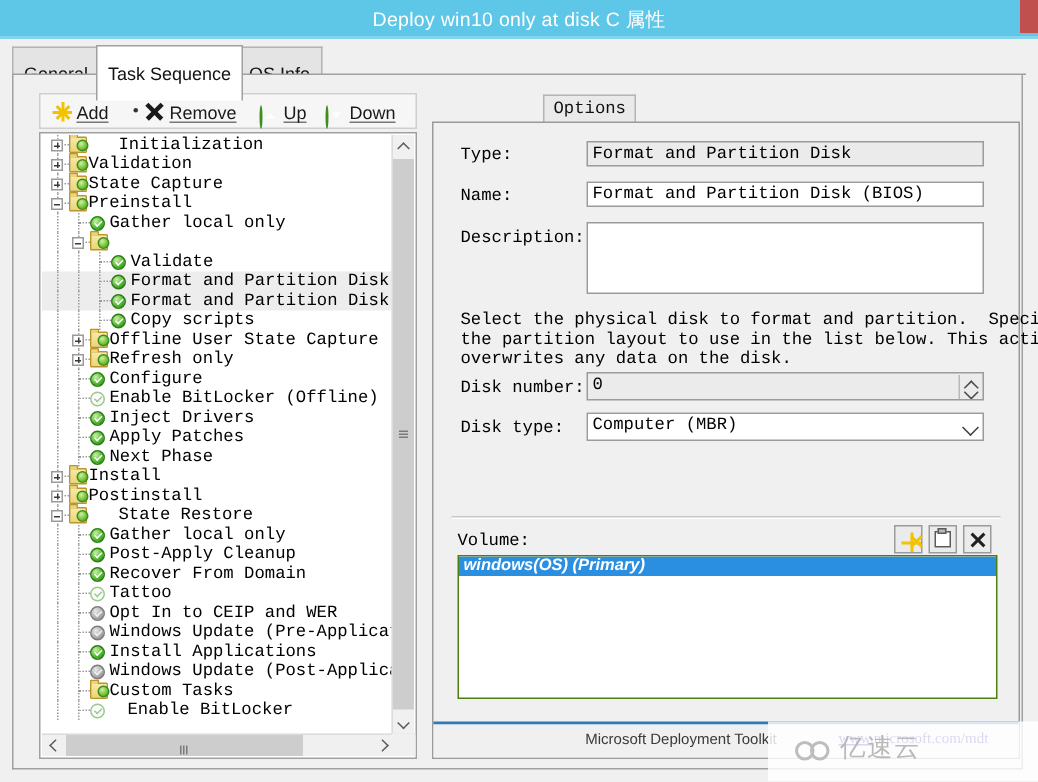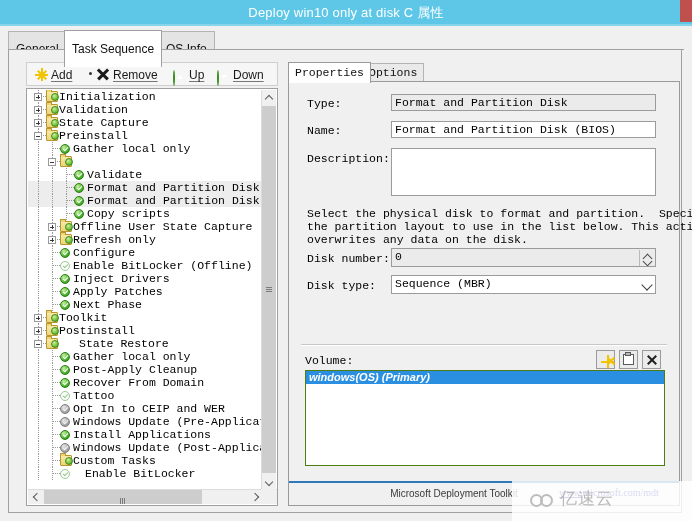--- a/index.html
+++ b/index.html
@@ -204,21 +204,21 @@
     </div>
   </div>
 
   <div class="treebox">
     <div class="treeclip" id="treeclip">
         <div class="trow">
           <span class="guide" style="left: 10px;"></span>
           <span class="elbow" style="left: 10px; width: 8px;"></span>
           <span class="plusbox plus" style="left: 6px;"></span>
           <span class="ico folder" style="left: 18px;"></span>
-          <span class="tlabel" style="left: 31px;">Initialization</span>
+          <span class="tlabel" style="left: 31px; padding-left: 20px;">Initialization</span>
         </div>
         <div class="trow">
           <span class="guide" style="left: 10px;"></span>
           <span class="elbow" style="left: 10px; width: 8px;"></span>
           <span class="plusbox plus" style="left: 6px;"></span>
           <span class="ico folder" style="left: 18px;"></span>
           <span class="tlabel" style="left: 31px;">Validation</span>
         </div>
         <div class="trow">
           <span class="guide" style="left: 10px;"></span>
@@ -329,21 +329,21 @@
           <span class="guide" style="left: 24px;"></span>
           <span class="elbow" style="left: 24px; width: 8px;"></span>
           <span class="ico chk" style="left: 32px;"></span>
           <span class="tlabel" style="left: 45px;">Next Phase</span>
         </div>
         <div class="trow">
           <span class="guide" style="left: 10px;"></span>
           <span class="elbow" style="left: 10px; width: 8px;"></span>
           <span class="plusbox plus" style="left: 6px;"></span>
           <span class="ico folder" style="left: 18px;"></span>
-          <span class="tlabel" style="left: 31px;">Toolkit</span>
+          <span class="tlabel" style="left: 31px;">Install</span>
         </div>
         <div class="trow">
           <span class="guide" style="left: 10px;"></span>
           <span class="elbow" style="left: 10px; width: 8px;"></span>
           <span class="plusbox plus" style="left: 6px;"></span>
           <span class="ico folder" style="left: 18px;"></span>
           <span class="tlabel" style="left: 31px;">Postinstall</span>
         </div>
         <div class="trow">
           <span class="guide" style="left: 10px;"></span>
@@ -448,21 +448,20 @@
         <span class="grip"><i></i><i></i><i></i></span>
       </div>
       <div class="btn rt">
           <span class="chev rt" style="left:4px;top:4px;"></span>
         </div>
     </div>
     <div class="corner"></div>
   </div>
 
   <div class="rpane">
-    <div class="itab active" style="left:0;">Properties</div>
     <div class="itab" style="left:74px;">Options</div>
     <div class="itab-underline"></div>
 
     <div class="ibody">
 
       <div class="flabel" style="left:18px;top:15px;">Type:</div>
       <div class="ro-field" style="left:102px;top:12px;width:265px;height:17px;">Format and Partition Disk</div>
 
       <div class="flabel" style="left:18px;top:42px;">Name:</div>
       <div class="rw-field" style="left:102px;top:39px;width:265px;height:17px;">Format and Partition Disk (BIOS)</div>
@@ -478,21 +477,21 @@
       <div class="ro-field" style="left:102px;top:166px;width:265px;height:19px;background:#ebebeb;">
         <span>0</span>
         <span class="spin">
             <i class="c u"></i>
             <i class="c d"></i>
           </span>
       </div>
 
       <div class="flabel" style="left:18px;top:197px;">Disk type:</div>
       <div class="rw-field" style="left:102px;top:193px;width:265px;height:19px;">
-        <span>Sequence (MBR)</span>
+        <span>Computer (MBR)</span>
         <span class="combo-arrow"></span>
       </div>
 
       <div class="sep" style="left:12px;top:262px;width:366px;"></div>
 
       <div class="flabel" style="left:16px;top:272px;">Volume:</div>
 
       <div class="sqbtn" style="left:307px;top:268px;">
         <span style="position:absolute;left:4px;top:4px;"><span class="star" style="width:11px;height:11px;"><span style="left:4.5px;top:5px;width:10px;"></span><i style="left:4.5px;top:5px;width:10px;"></i></span></span>
       </div>

